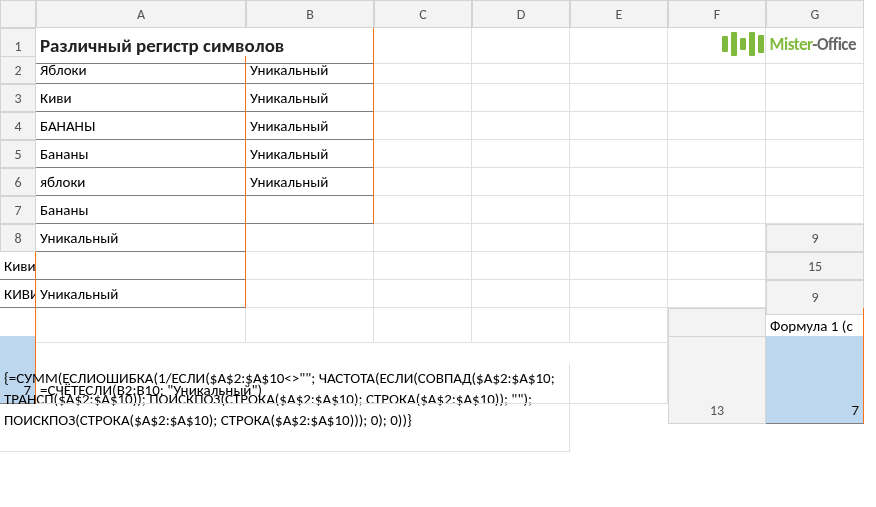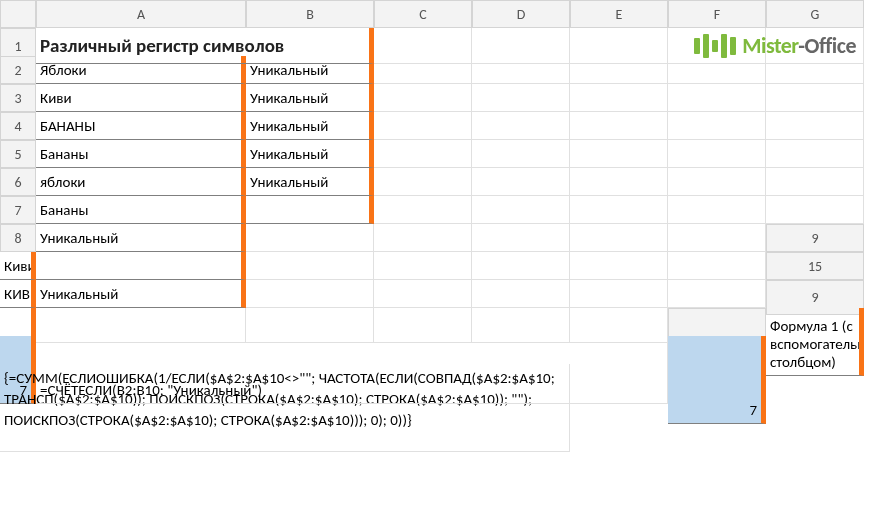--- a/index.html
+++ b/index.html
@@ -44,21 +44,21 @@
     .cell {
       border-right: 1px solid #e0e0e0;
       border-bottom: 1px solid #e0e0e0;
       padding: 2px 4px;
       display: flex;
       align-items: center;
       overflow: hidden;
       white-space: nowrap;
     }
     .cell.darkborder {
-      border-right: 5px solid #f97316;
+      border-right: 1px solid #f97316;
       border-bottom: 1px solid #7f7f7f;
     }
     .title {
       font-weight: bold;
       font-size: 19px;
       color: #222;
     }
     .bold { font-weight: bold; }
     .right { justify-content: flex-end; }
     .filled { background: #bdd7ee; }
@@ -90,21 +90,21 @@
       background: #7fba3d;
       border-radius: 1px;
     }
     .logo-bars span:nth-child(1){ height: 16px; }
     .logo-bars span:nth-child(2){ height: 24px; }
     .logo-bars span:nth-child(3){ height: 12px; }
     .logo-bars span:nth-child(4){ height: 24px; }
     .logo-bars span:nth-child(5){ height: 18px; }
     .logo-text {
       font-weight: bold;
-      font-size: 22px;
+      font-size: 17px;
       letter-spacing: -0.5px;
     }
     .logo-text .m1 { color: #7fba3d; }
     .logo-text .m2 { color: #666; }
   </style>
 </head>
 <body>
 
 <div class="logo">
   <div class="logo-bars">
@@ -224,15 +224,16 @@
   <div class="cell tall"></div>
   <div class="cell tall"></div>
   <div class="cell tall"></div>
   <div class="cell tall"></div>
 
   <div class="rowhdr veryTall" style="align-items:flex-end;padding-bottom:4px;">12</div>
   <div class="cell darkborder veryTall wrap align-bottom">Формула 1 (с вспомогательным столбцом)</div>
   <div class="cell darkborder filled right align-bottom veryTall">7</div>
   <div class="cell veryTall align-bottom overflow-visible" style="grid-column: span 5;">=СЧЁТЕСЛИ(B2:B10; "Уникальный")</div>
 
+  <div class="rowhdr hugeTall" style="align-items:flex-end;padding-bottom:4px;">13</div>
   <div class="cell darkborder filled right align-bottom hugeTall">7</div>
   <div class="cell hugeTall align-top wrap" style="grid-column: span 5; line-height:1.4;">{=СУММ(ЕСЛИОШИБКА(1/ЕСЛИ($A$2:$A$10&lt;&gt;""; ЧАСТОТА(ЕСЛИ(СОВПАД($A$2:$A$10; ТРАНСП($A$2:$A$10)); ПОИСКПОЗ(СТРОКА($A$2:$A$10); СТРОКА($A$2:$A$10)); ""); ПОИСКПОЗ(СТРОКА($A$2:$A$10); СТРОКА($A$2:$A$10))); 0); 0))}</div>
 </div>
 
 </body></html>

